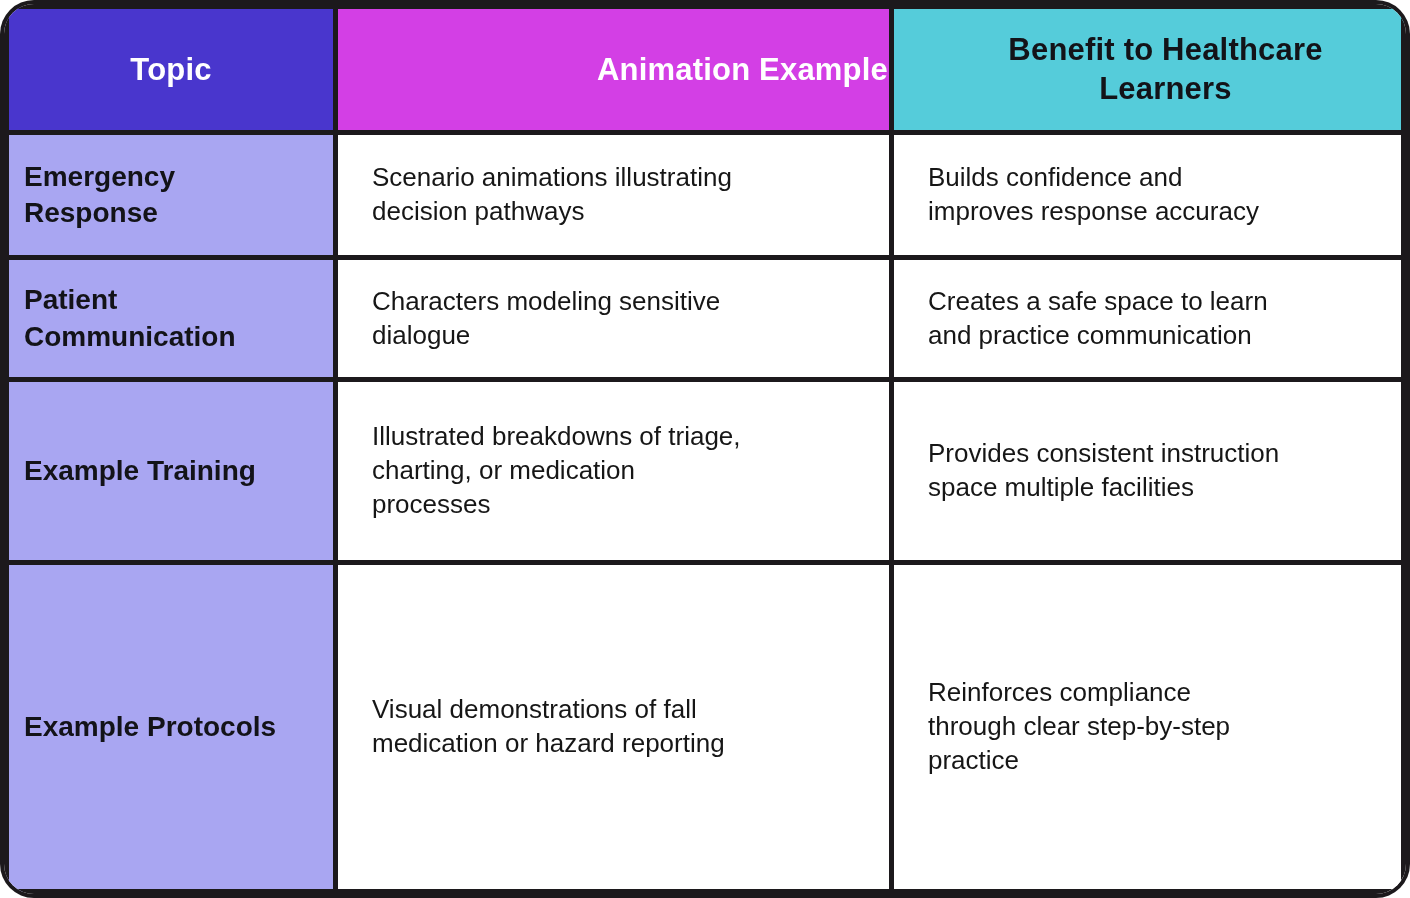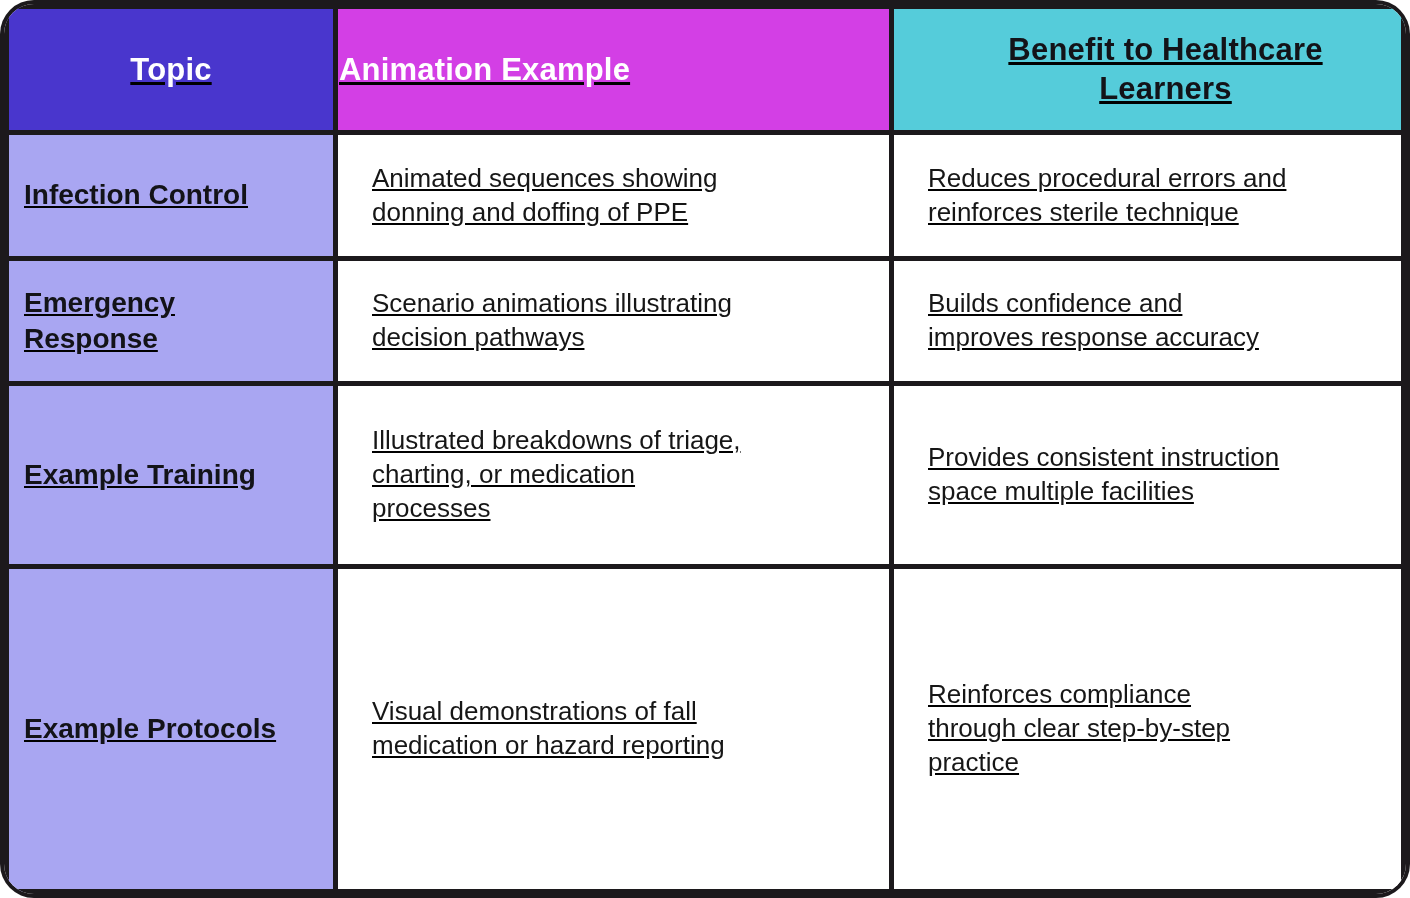--- a/index.html
+++ b/index.html
@@ -23,21 +23,20 @@
     width:1410px;height:898px;
     background:var(--border);
     border-radius:34px;
     padding:4px;
   }
   .inner{
     width:100%;height:100%;
     border-radius:30px;
     overflow:hidden;
     background:var(--body-cell-bg);
-    text-decoration:underline;
   }
   table{
     width:100%;height:100%;
     border-collapse:collapse;
     table-layout:fixed;
   }
   th,td{
     border:5px solid var(--border);
     vertical-align:middle;
     box-sizing:border-box;
@@ -55,21 +54,21 @@
     letter-spacing:.2px;
   }
   .th-topic{
     background:var(--header-topic-bg);
     color:var(--header-light-text);
     text-align:center;
   }
   .th-example{
     background:var(--header-example-bg);
     color:var(--header-light-text);
-    text-align:left;
+    text-align:right;
   }
   .th-benefit{
     background:var(--header-benefit-bg);
     color:var(--dark-text);
     text-align:center;
     padding:0 16px 0 52px;
     white-space:pre-line;
     line-height:1.25;
   }
   .td-topic{
@@ -103,34 +102,35 @@
       </colgroup>
       <thead>
         <tr class="hrow">
           <th class="th-topic">Topic</th>
           <th class="th-example">Animation Example</th>
           <th class="th-benefit">Benefit to Healthcare
 Learners</th>
         </tr>
       </thead>
       <tbody>
-        <tr class="r0">
-          <td class="td-topic">Infection Control</td>
-          <td class="td-body">Animated sequences showing
-donning and doffing of PPE</td>
-          <td class="td-body">Reduces procedural errors and
-reinforces sterile technique</td>
-        </tr>
         <tr class="r1">
           <td class="td-topic">Emergency
 Response</td>
           <td class="td-body">Scenario animations illustrating
 decision pathways</td>
           <td class="td-body">Builds confidence and
 improves response accuracy</td>
+        </tr>
+        <tr class="r2">
+          <td class="td-topic">Patient
+Communication</td>
+          <td class="td-body">Characters modeling sensitive
+dialogue</td>
+          <td class="td-body">Creates a safe space to learn
+and practice communication</td>
         </tr>
         <tr class="r3">
           <td class="td-topic">Example Training</td>
           <td class="td-body">Illustrated breakdowns of triage,
 charting, or medication
 processes</td>
           <td class="td-body">Provides consistent instruction
 space multiple facilities</td>
         </tr>
         <tr class="r4">

